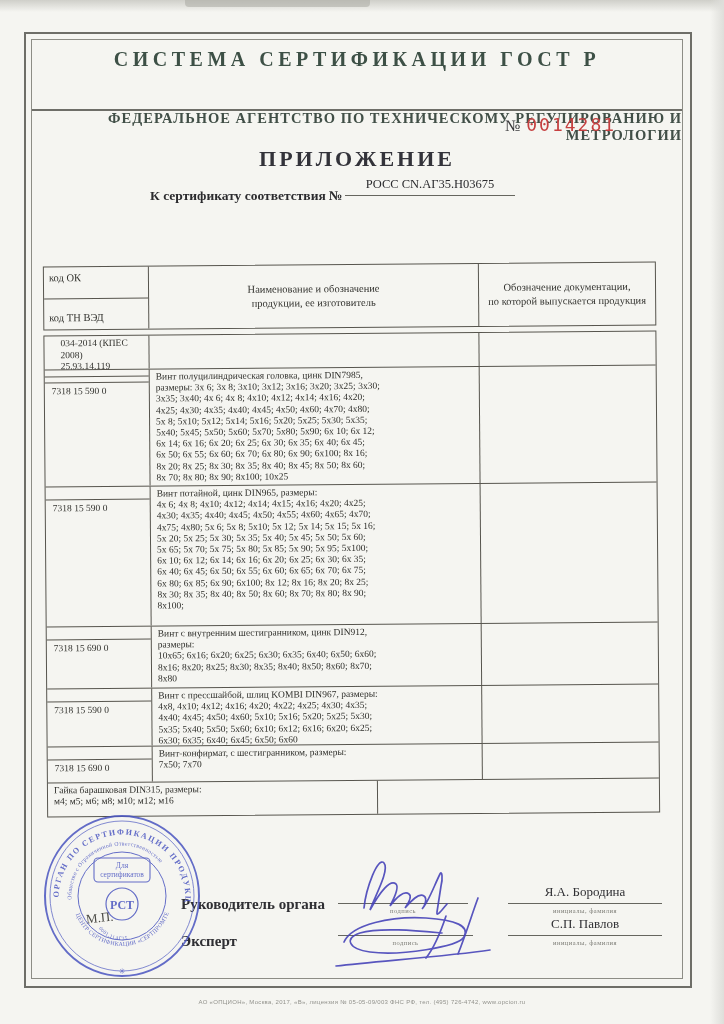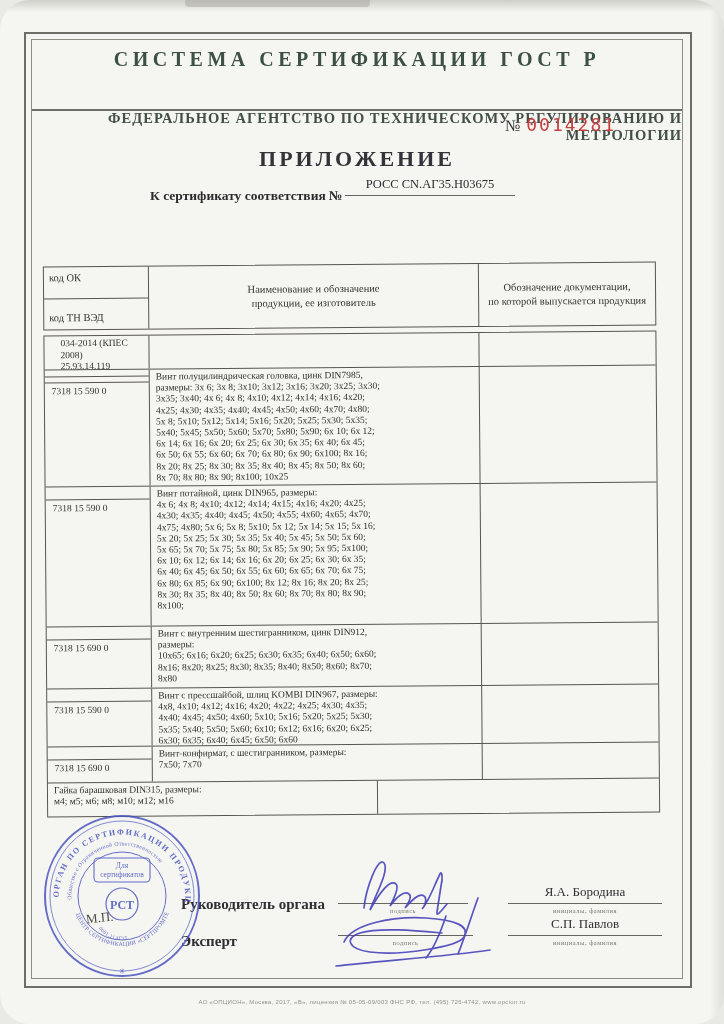--- a/index.html
+++ b/index.html
@@ -1,20 +1,20 @@
 <!DOCTYPE html>
 <html><head>
 <meta charset="utf-8">
 <style>
   html,body { margin:0; padding:0; background:#e9e9e6; }
   .page {
     position:relative; width:724px; height:1024px; margin:0 auto;
     background:#f5f5f1;
     font-family:"Liberation Serif","DejaVu Serif",serif;
-    color:#2b2b2e; overflow:hidden;border-radius:30px;
+    color:#2b2b2e; overflow:hidden;
   }
   .scan-top { position:absolute; left:0; top:0; right:0; height:12px;
     background:linear-gradient(#cfcfc9, rgba(207,207,201,0)); }
   .scan-smudge { position:absolute; left:185px; top:0; width:185px; height:7px;
     background:#a9a9a3; opacity:.55; border-radius:0 0 4px 4px; }
   .scan-right { position:absolute; top:0; right:0; bottom:0; width:14px;
     background:linear-gradient(to left,#dededa, rgba(222,222,218,0)); }
 
   .frame-outer { position:absolute; left:24px; top:32px; width:664px; height:952px;
     border:2px solid #6e6e68; }

